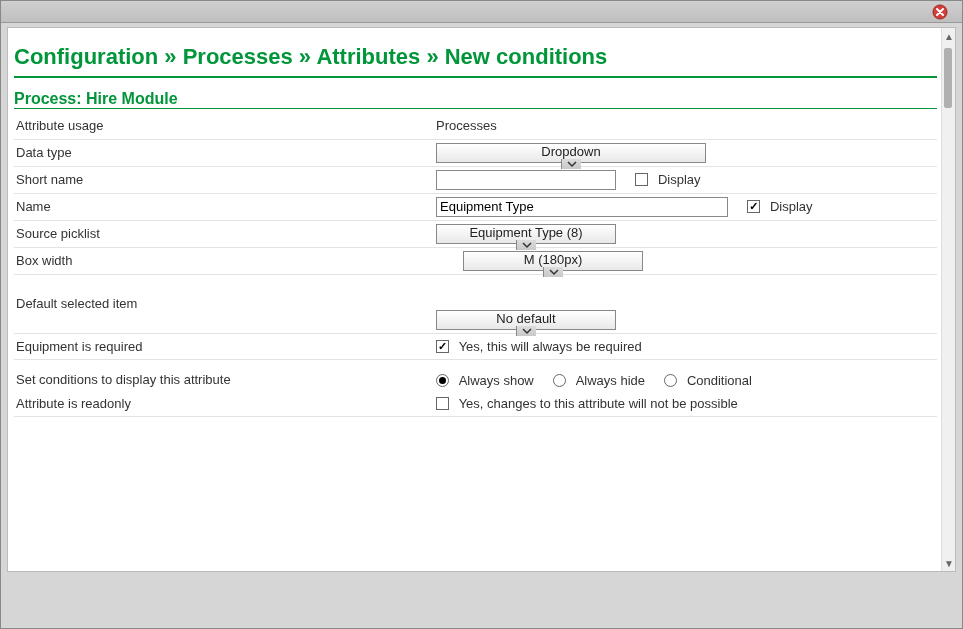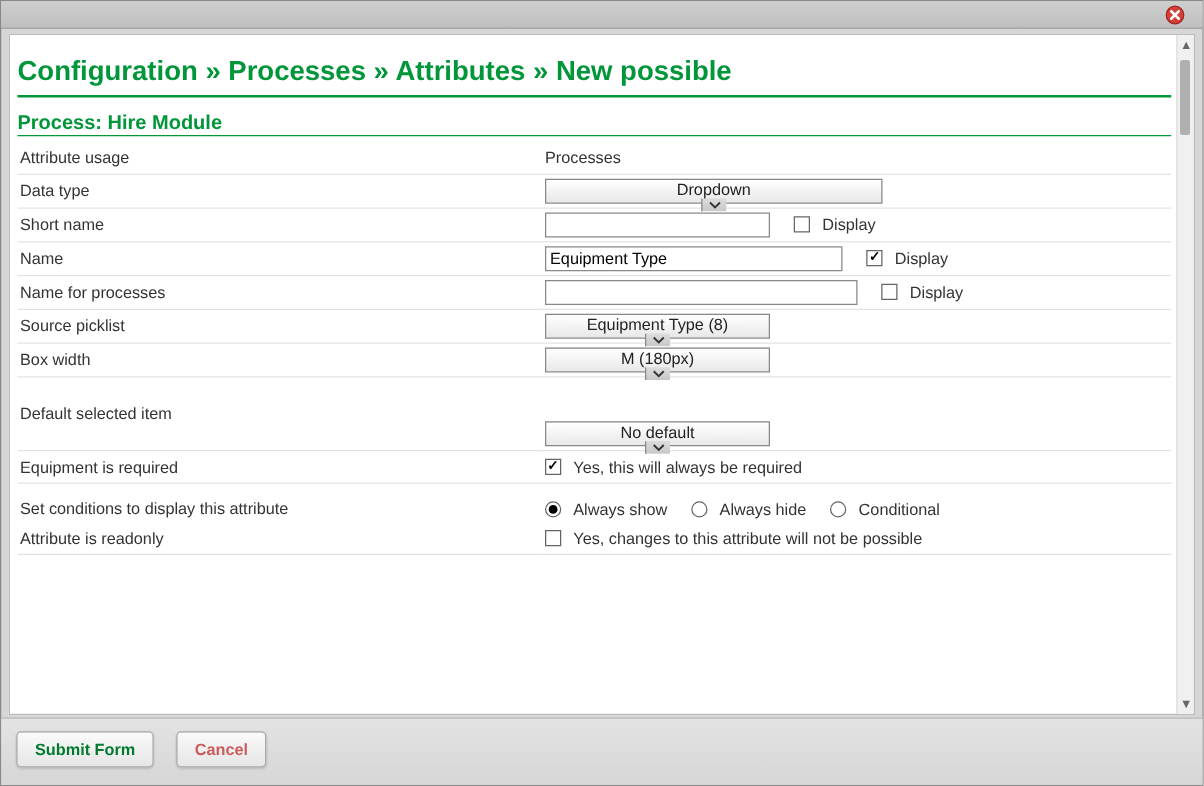--- a/index.html
+++ b/index.html
@@ -47,21 +47,21 @@
       <svg viewBox="0 0 16 16">
           <circle cx="8" cy="8" r="7" fill="#d43f3a" stroke="#a02622"></circle>
           <path d="M5 5 L11 11 M11 5 L5 11" stroke="#fff" stroke-width="2" stroke-linecap="round"></path>
         </svg>
     </div>
   </div>
 
   <div class="panel">
     <div class="panel-inner">
 
-      <div class="breadcrumbs">Configuration » Processes » Attributes » New possible</div>
+      <div class="breadcrumbs">Configuration » Processes » Attributes » New conditions</div>
 
       <div class="section-title">Process: Hire Module</div>
 
       <table class="form-table">
 
         <tbody>
             <tr class="form-row">
           <td class="label-cell">Attribute usage</td>
           <td>Processes</td>
         </tr>
@@ -86,55 +86,46 @@
             <input class="text-input" style="width: 180px;" value="">
             <span class="gap"></span>
             <span class="checkbox"></span>
             <span class="inline-lbl">Display</span>
           </td>
         </tr>
 
         <tr class="form-row">
           <td class="label-cell">Name</td>
           <td class="inline-group">
-            <input class="text-input" style="width: 238px;" value="Equipment Type">
+            <input class="text-input" style="width: 292px;" value="Equipment Type">
             <span class="gap"></span>
             <span class="checkbox checked"></span>
             <span class="inline-lbl">Display</span>
           </td>
         </tr>
 
-        <tr class="form-row">
-          <td class="label-cell">Name for processes</td>
-          <td class="inline-group">
-            <input class="text-input" style="width: 250px;" value="">
-            <span class="gap"></span>
-            <span class="checkbox"></span>
-            <span class="inline-lbl">Display</span>
-          </td>
-        </tr>
 
         <tr class="form-row">
           <td class="label-cell">Source picklist</td>
           <td>
             <div class="select-shell" style="width:180px;">
               <span class="sel-text" style="flex:1">Equipment Type (8)</span>
               <span class="sel-btn">
                     <svg viewBox="0 0 10 10">
                       <path d="M1 3 L5 7 L9 3" fill="none" stroke="#333" stroke-width="1.5"></path>
                     </svg>
                   </span>
             </div>
           </td>
         </tr>
 
         <tr class="form-row">
           <td class="label-cell">Box width</td>
           <td>
-            <div class="select-shell" style="width:180px;">
+            <div class="select-shell" style="width:180px;margin-left:27px;">
               <span class="sel-text" style="flex:1">M (180px)</span>
               <span class="sel-btn">
                     <svg viewBox="0 0 10 10">
                       <path d="M1 3 L5 7 L9 3" fill="none" stroke="#333" stroke-width="1.5"></path>
                     </svg>
                   </span>
             </div>
           </td>
         </tr>
 
@@ -187,18 +178,14 @@
         </table>
 
     </div>
     <div class="scrollbar-track">
       <div class="scrollbar-arrow" style="top:0">▲</div>
       <div class="scrollbar-thumb"></div>
       <div class="scrollbar-arrow" style="bottom:0">▼</div>
     </div>
   </div>
 
-  <div class="footer">
-    <span class="btn submit">Submit Form</span>
-    <span class="btn cancel">Cancel</span>
-  </div>
 
 </div>
 
 </body></html>

